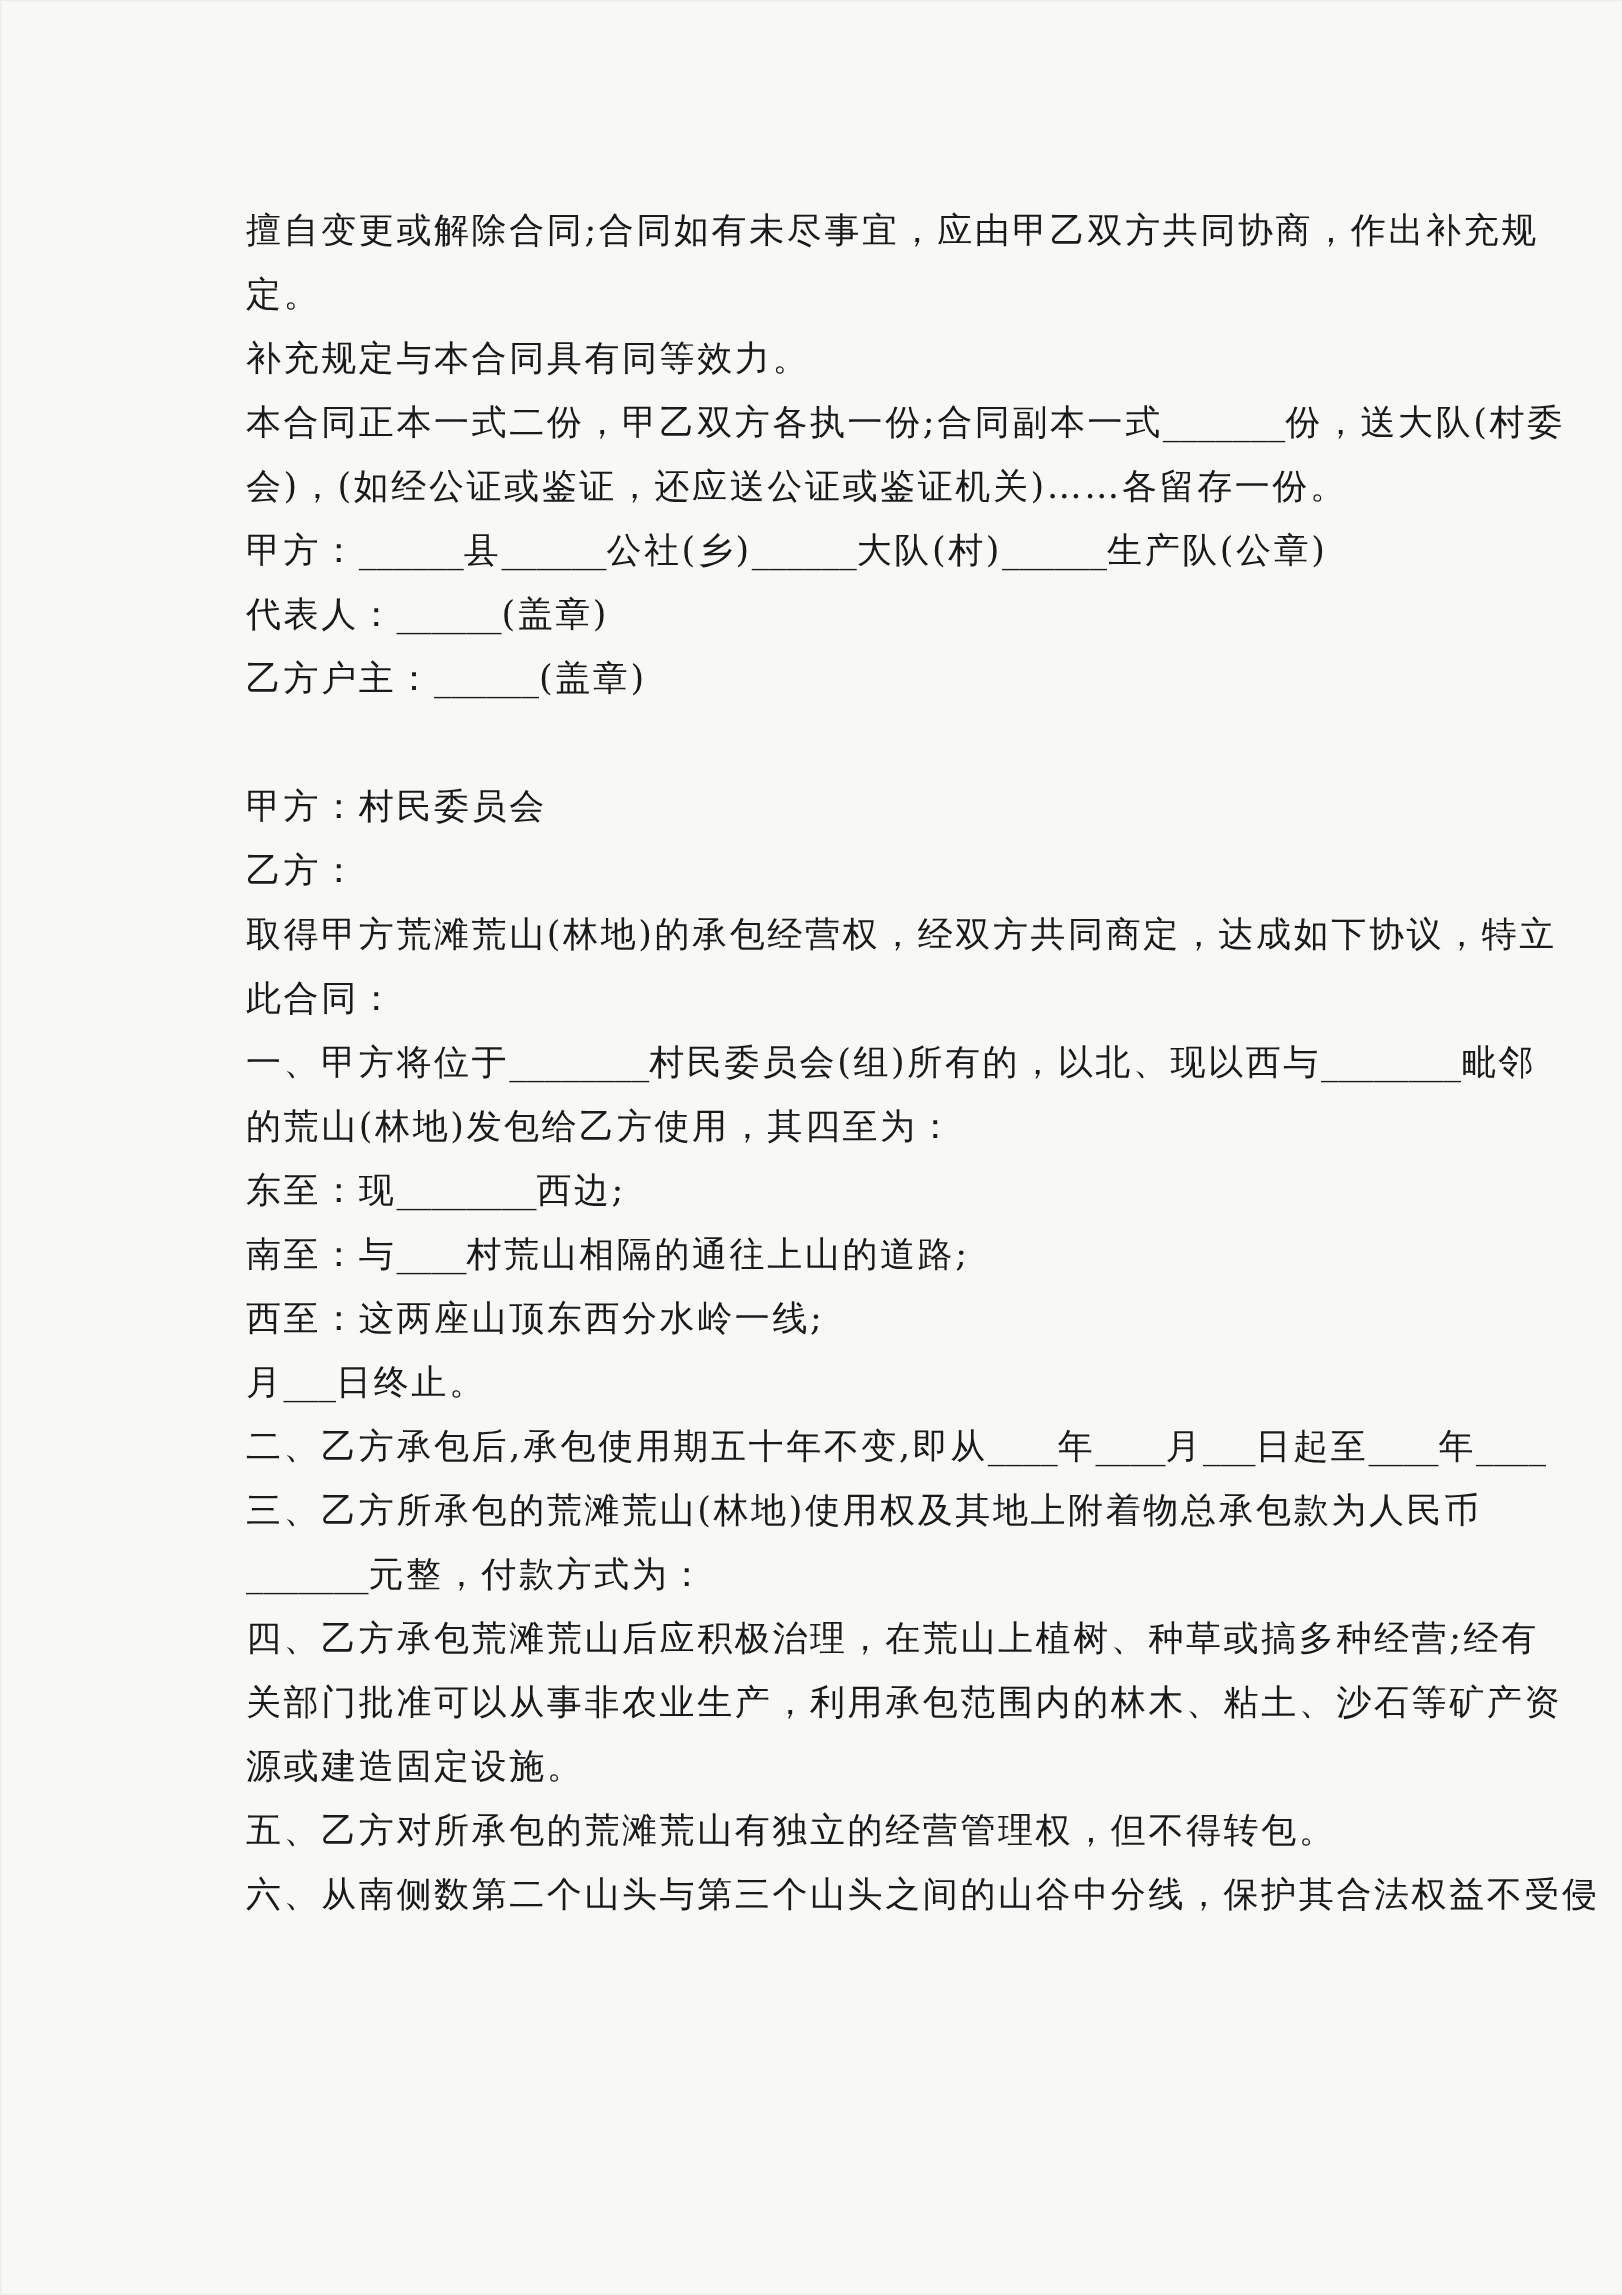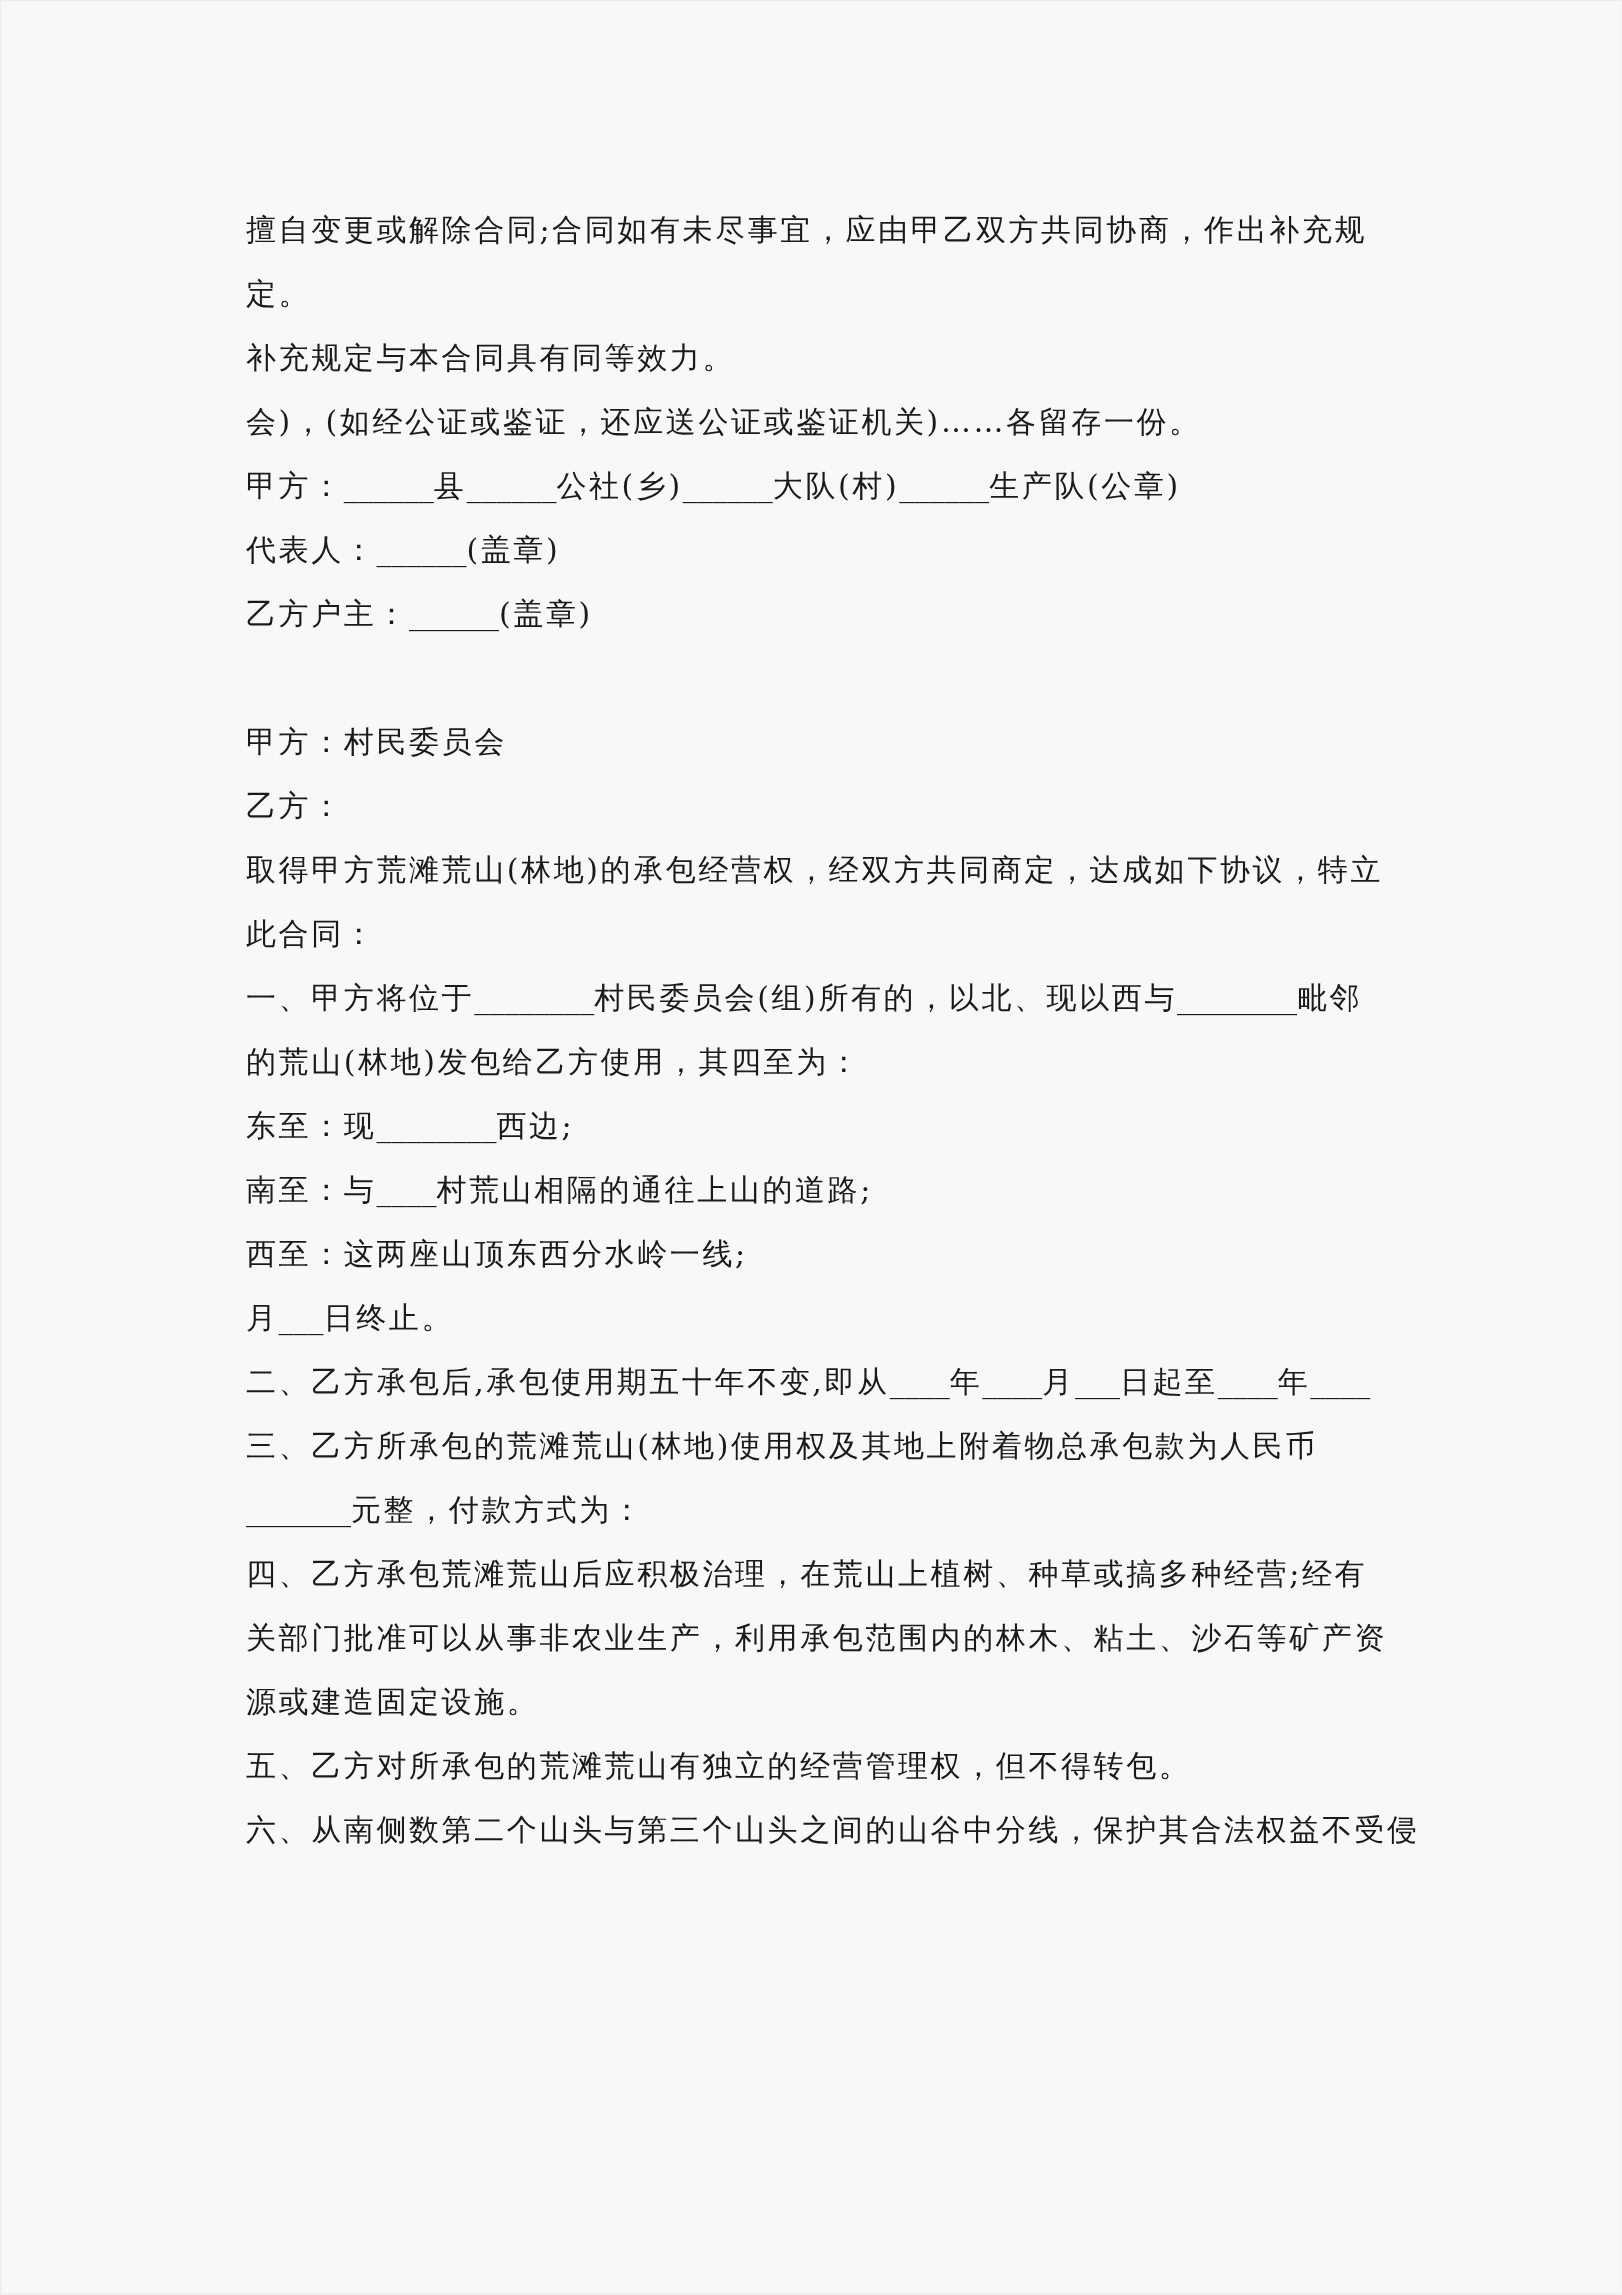--- a/index.html
+++ b/index.html
@@ -18,41 +18,42 @@
   .doc-body {
     position: absolute;
     left: 246px;
     top: 198px;
     width: 1152px;
   }
   .line {
     height: 64px;
     line-height: 64px;
     font-family: "DejaVu Serif", "Liberation Serif", serif;
-    font-size: 30px;
+    font-size: 35px;
     letter-spacing: 2.6px;
     color: #1a1a1a;
     white-space: pre;
     font-weight: 400;
   }
   .line .u {
     letter-spacing: 0;
   }
   .line.blank {
     height: 64px;
   }
 </style>
 </head>
 <body>
 
 <div class="page">
   <div class="doc-body">
       <div class="line">擅自变更或解除合同;合同如有未尽事宜，应由甲乙双方共同协商，作出补充规</div>
       <div class="line">定。</div>
       <div class="line">补充规定与本合同具有同等效力。</div>
+      <div class="line">本合同正本一式二份，甲乙双方各执一份;合同副本一式<span class="u">_______</span>份，送大队(村委</div>
       <div class="line">会)，(如经公证或鉴证，还应送公证或鉴证机关)……各留存一份。</div>
       <div class="line">甲方：<span class="u">______</span>县<span class="u">______</span>公社(乡)<span class="u">______</span>大队(村)<span class="u">______</span>生产队(公章)</div>
       <div class="line">代表人：<span class="u">______</span>(盖章)</div>
       <div class="line">乙方户主：<span class="u">______</span>(盖章)</div>
       <div class="line blank"></div>
       <div class="line">甲方：村民委员会</div>
       <div class="line">乙方：</div>
       <div class="line">取得甲方荒滩荒山(林地)的承包经营权，经双方共同商定，达成如下协议，特立</div>
       <div class="line">此合同：</div>
       <div class="line">一、甲方将位于<span class="u">________</span>村民委员会(组)所有的，以北、现以西与<span class="u">________</span>毗邻</div>

